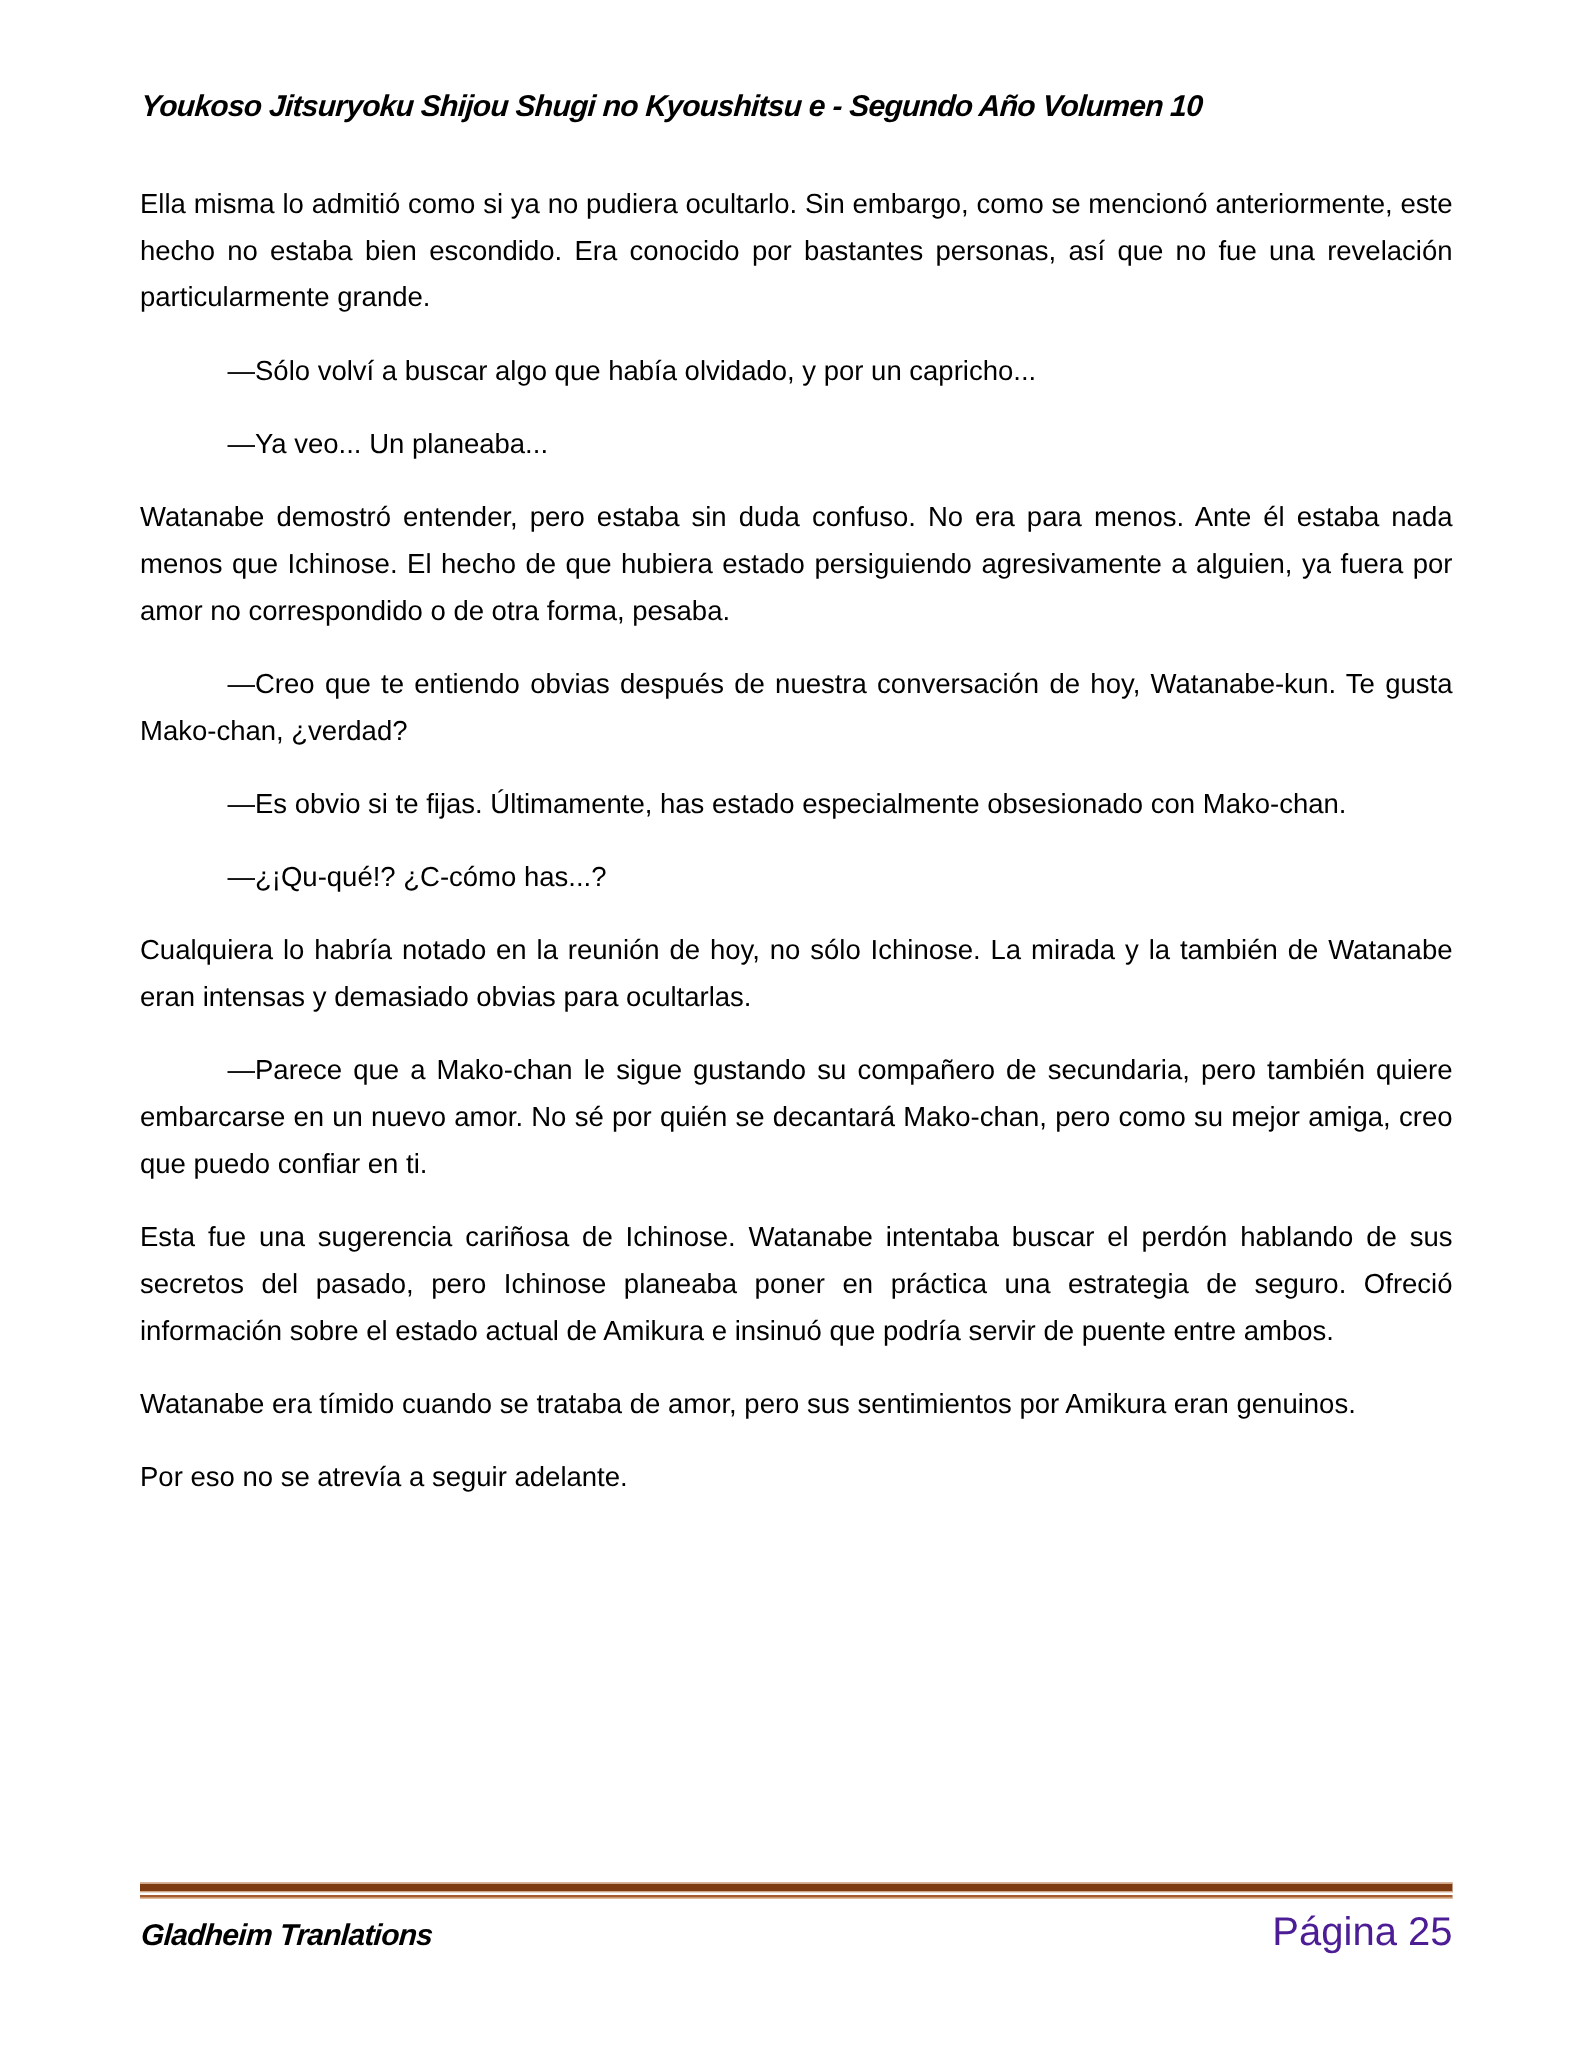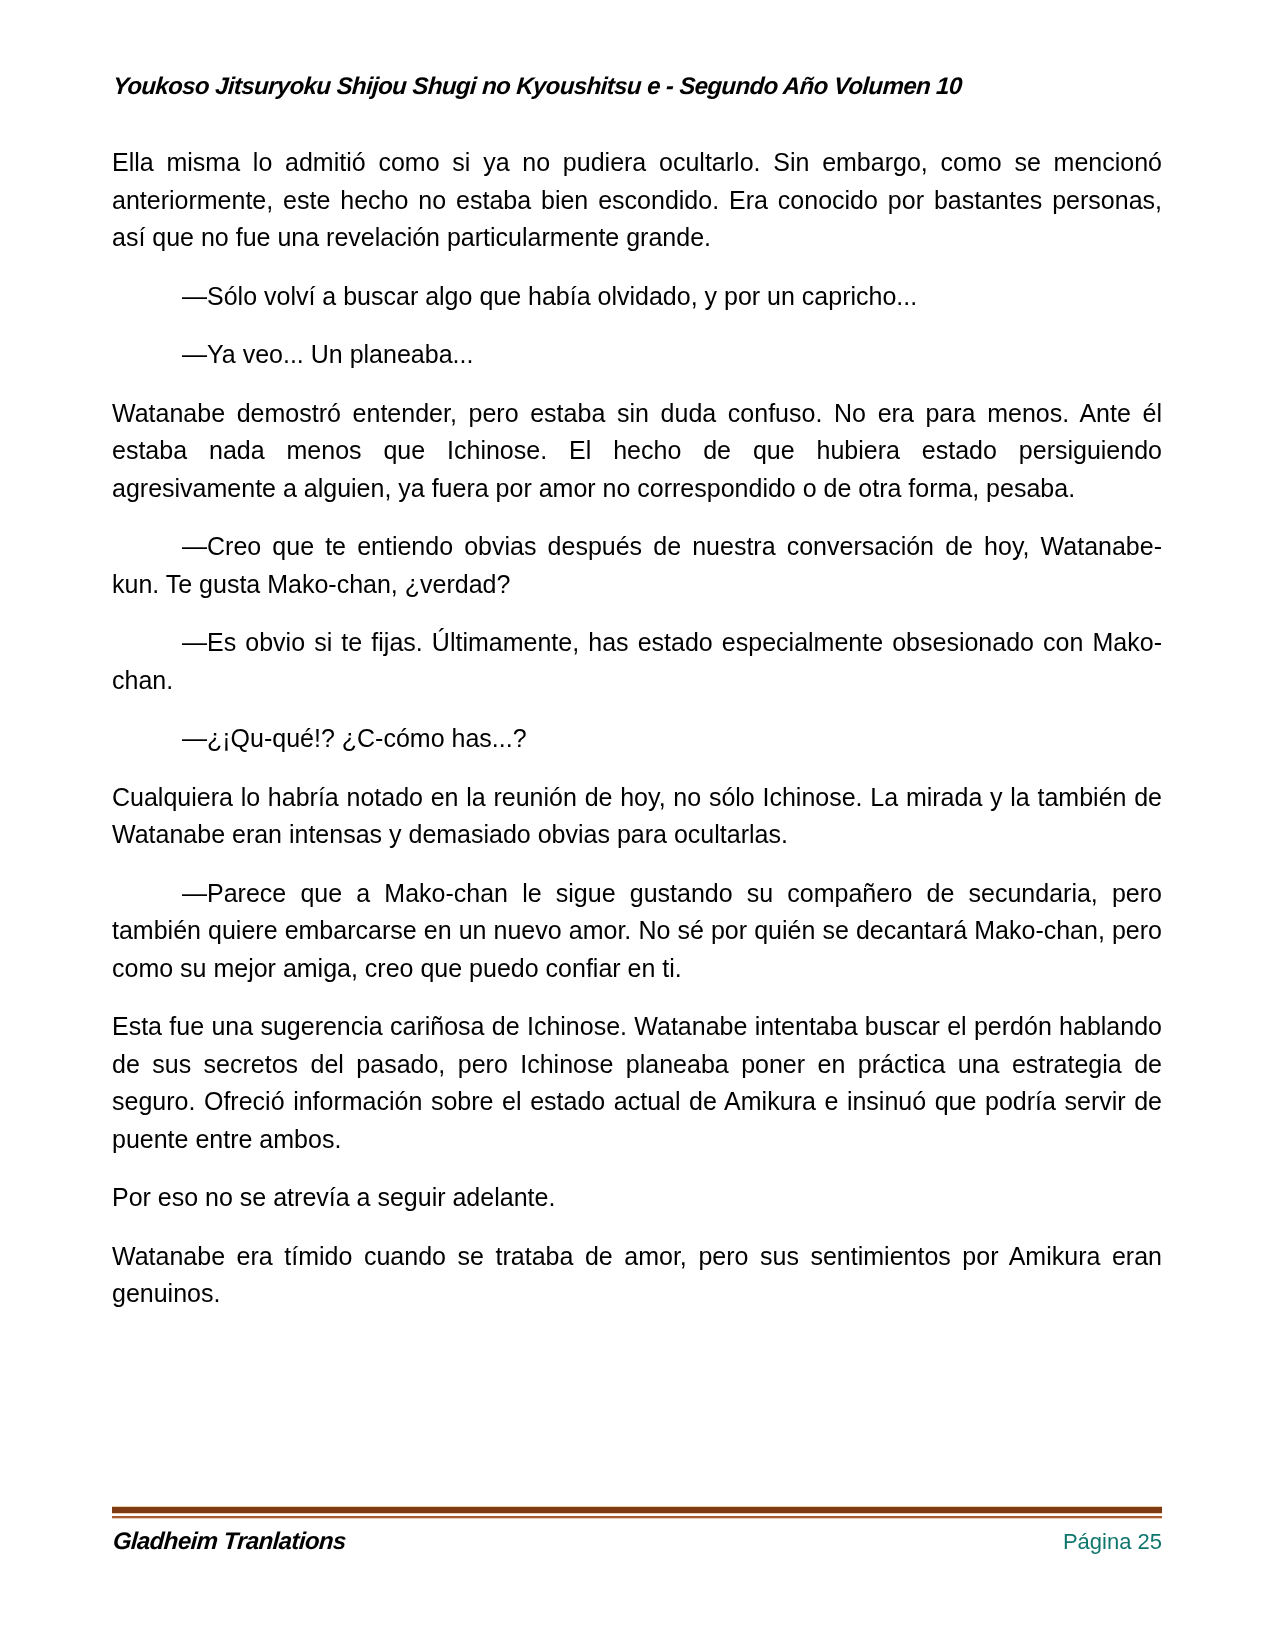--- a/index.html
+++ b/index.html
@@ -25,21 +25,21 @@
     line-height: 28px;
     letter-spacing: -0.6px;
     color: #000000;
     white-space: nowrap;
     margin-bottom: 44px;
     transform: skewX(-4deg);
     transform-origin: left bottom;
   }
   .page-body p.para {
     margin: 0 0 21px 0;
-    font-size: 25px;
+    font-size: 22px;
     line-height: 37.5px;
     text-align: justify;
     color: #000000;
   }
   .page-body p.dialogue {
     text-indent: 70px;
   }
   .footer {
     position: absolute;
     left: 112px;
@@ -67,22 +67,22 @@
   .footer-translator {
     font-weight: 700;
     font-style: italic;
     font-size: 24px;
     letter-spacing: -0.6px;
     color: #000000;
     transform: skewX(-4deg);
     transform-origin: left bottom;
   }
   .footer-page {
-    font-size: 22px;
-    color: #0f766e;
+    font-size: 32px;
+    color: #4c1d95;
     font-weight: 400;
   }
 </style>
 </head>
 <body>
 
 <div class="page">
 
   <div class="header-title">Youkoso Jitsuryoku Shijou Shugi no Kyoushitsu e - Segundo Año Volumen 10</div>
 
@@ -90,22 +90,22 @@
       <p class="para narration">Ella misma lo admitió como si ya no pudiera ocultarlo. Sin embargo, como se mencionó anteriormente, este hecho no estaba bien escondido. Era conocido por bastantes personas, así que no fue una revelación particularmente grande.</p>
       <p class="para dialogue">—Sólo volví a buscar algo que había olvidado, y por un capricho...</p>
       <p class="para dialogue">—Ya veo... Un planeaba...</p>
       <p class="para narration">Watanabe demostró entender, pero estaba sin duda confuso. No era para menos. Ante él estaba nada menos que Ichinose. El hecho de que hubiera estado persiguiendo agresivamente a alguien, ya fuera por amor no correspondido o de otra forma, pesaba.</p>
       <p class="para dialogue">—Creo que te entiendo obvias después de nuestra conversación de hoy, Watanabe-kun. Te gusta Mako-chan, ¿verdad?</p>
       <p class="para dialogue">—Es obvio si te fijas. Últimamente, has estado especialmente obsesionado con Mako-chan.</p>
       <p class="para dialogue">—¿¡Qu-qué!? ¿C-cómo has...?</p>
       <p class="para narration">Cualquiera lo habría notado en la reunión de hoy, no sólo Ichinose. La mirada y la también de Watanabe eran intensas y demasiado obvias para ocultarlas.</p>
       <p class="para dialogue">—Parece que a Mako-chan le sigue gustando su compañero de secundaria, pero también quiere embarcarse en un nuevo amor. No sé por quién se decantará Mako-chan, pero como su mejor amiga, creo que puedo confiar en ti.</p>
       <p class="para narration">Esta fue una sugerencia cariñosa de Ichinose. Watanabe intentaba buscar el perdón hablando de sus secretos del pasado, pero Ichinose planeaba poner en práctica una estrategia de seguro. Ofreció información sobre el estado actual de Amikura e insinuó que podría servir de puente entre ambos.</p>
+      <p class="para narration">Watanabe era tímido cuando se trataba de amor, pero sus sentimientos por Amikura eran genuinos.</p>
       <p class="para narration">Por eso no se atrevía a seguir adelante.</p>
-      <p class="para narration">Watanabe era tímido cuando se trataba de amor, pero sus sentimientos por Amikura eran genuinos.</p>
     </div>
 
   <div class="footer">
     <div class="footer-rule">
       <div class="rule-thick"></div>
       <div class="rule-gap"></div>
       <div class="rule-thin"></div>
     </div>
     <div class="footer-row">
       <span class="footer-translator">Gladheim Tranlations</span>

